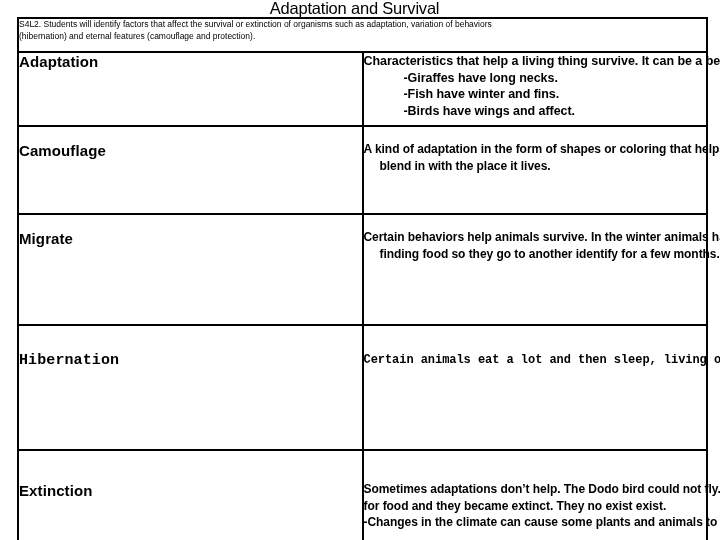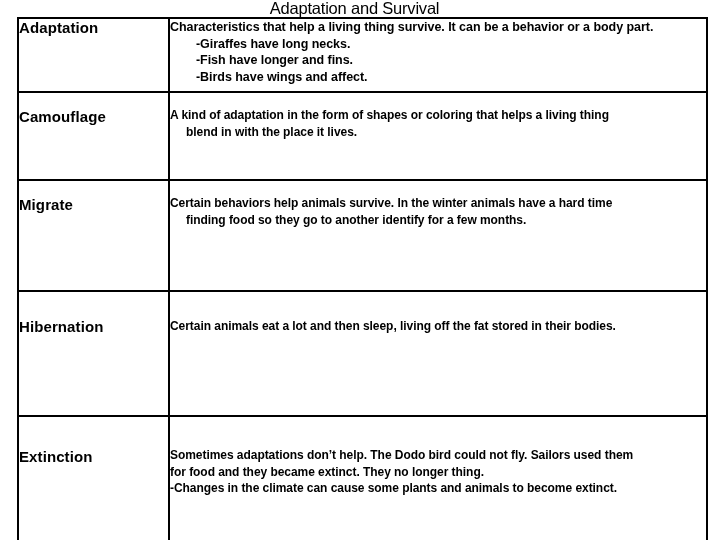--- a/index.html
+++ b/index.html
@@ -85,28 +85,28 @@
     font-size: 12.5px;
     font-weight: bold;
     padding: 13px 4px 0 13px;
     line-height: 16.5px;
     letter-spacing: -0.05px;
   }
   td.def-cell .line {
     display: block;
     white-space: nowrap;
   }
-  td.def-cell .line.indent { padding-left: 26px; }
+  td.def-cell .line.indent { padding-left: 26px; margin-left: 14px; }
   td.def-cell .line.indent-sm { padding-left: 16px; }
 
   
   tr.row-adaptation td { height: 72px; }
   tr.row-camouflage td { height: 71px; margin-top: 16px; }
   tr.row-migrate    td { height: 94px; border-radius: 12px; }
-  tr.row-hibernation td { height: 97px; }
+  tr.row-hibernation td { height: 97px; font-family: Liberation Mono, monospace; }
   tr.row-extinction td { height: 95px; }
 
   tr.row-camouflage td.def-cell,
   tr.row-migrate td.def-cell,
   tr.row-hibernation td.def-cell,
   tr.row-extinction td.def-cell { font-size: 12px; }
 
   tr.row-hibernation td.term-cell { padding-top: 26px; }
   tr.row-hibernation td.def-cell  { padding-top: 26px; }
   tr.row-extinction td.term-cell  { padding-top: 31px; }
@@ -119,27 +119,33 @@
 </head>
 <body>
 
 <div class="slide-title">Adaptation and Survival</div>
 
 <div class="sheet">
   <table class="grid">
     <tbody>
 
 
+      <tr>
+        <td class="standard-cell" colspan="2">
+          <span class="line">S4L2.  Students will identify factors that affect the survival or extinction of organisms such as adaptation, variation of behaviors</span>
+          <span class="line">(hibernation) and eternal features (camouflage and protection).</span>
+        </td>
+      </tr>
 
       <tr class="row-adaptation">
         <td class="term-cell">Adaptation</td>
         <td class="def-cell">
           <span class="line">Characteristics that help a living thing survive.  It can be a behavior or a body part.</span>
           <span class="line indent">-Giraffes have long necks.</span>
-          <span class="line indent">-Fish have longer and fins.</span>
+          <span class="line indent">-Fish have winter and fins.</span>
           <span class="line indent">-Birds have wings and affect.</span>
         </td>
       </tr>
 
       <tr class="row-camouflage">
         <td class="term-cell">Camouflage</td>
         <td class="def-cell">
           <span class="line">A kind of adaptation in the form of shapes or coloring that helps a living thing</span>
           <span class="line indent-sm">blend in with the place it lives.</span>
         </td>
@@ -157,20 +163,20 @@
         <td class="term-cell">Hibernation</td>
         <td class="def-cell">
           <span class="line">Certain animals eat a lot and then sleep, living off the fat stored in their bodies.</span>
         </td>
       </tr>
 
       <tr class="row-extinction">
         <td class="term-cell">Extinction</td>
         <td class="def-cell">
           <span class="line">Sometimes adaptations don’t help.  The Dodo bird could not fly.  Sailors used them</span>
-          <span class="line">for food and they became extinct.  They no longer thing.</span>
+          <span class="line">for food and they became extinct.  They no exist exist.</span>
           <span class="line">-Changes in the climate can cause some plants and animals to become extinct.</span>
         </td>
       </tr>
 
     </tbody>
   </table>
 </div>
 
 </body></html>

